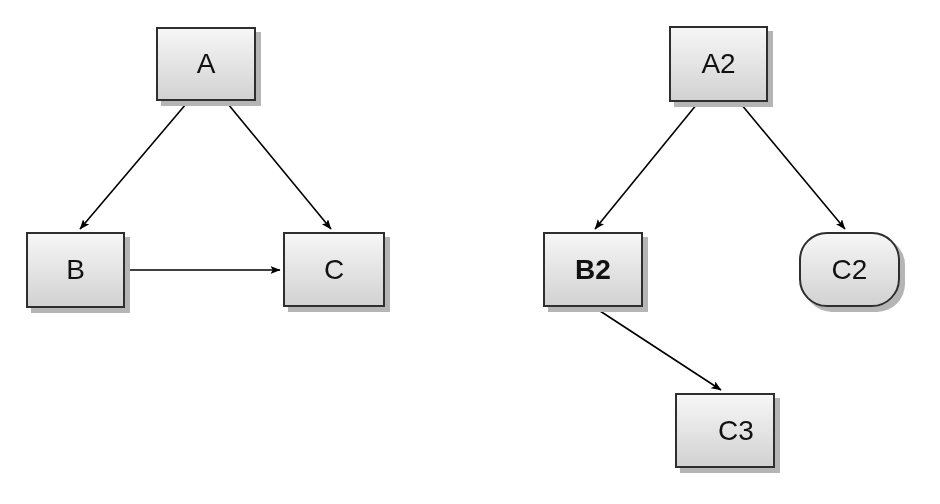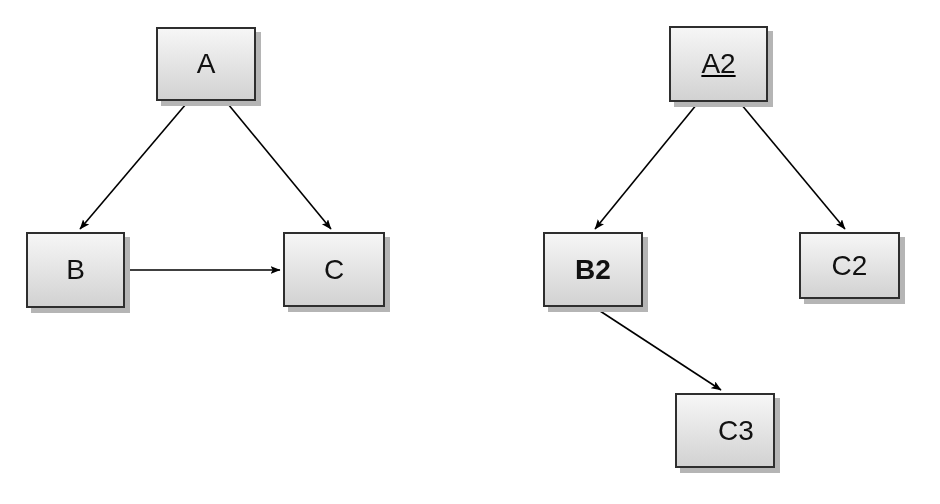--- a/index.html
+++ b/index.html
@@ -38,23 +38,23 @@
     font-size: 28px;
     color: #111111;
     line-height: 1;
     user-select: none;
   }
   
   .n-a  { left: 156px; top: 27px;  width: 100px; height: 74px; }
   .n-b  { left: 26px;  top: 232px; width: 99px;  height: 76px; }
   .n-c  { left: 283px; top: 232px; width: 102px; height: 75px; }
   
-  .n-a2 { left: 669px; top: 26px;  width: 99px;  height: 76px; text-decoration: underline; }
+  .n-a2 { left: 669px; top: 26px;  width: 99px;  height: 76px; }
   .n-b2 { left: 543px; top: 232px; width: 100px; height: 75px; font-weight: bold; }
-  .n-c2 { left: 799px; top: 232px; width: 101px; height: 67px; }
+  .n-c2 { left: 799px; top: 232px; width: 101px; height: 75px; border-radius: 28px; }
   .n-c3 { left: 675px; top: 393px; width: 100px; height: 75px; padding-left: 22px; }
 </style>
 </head>
 <body>
 
 <div id="canvas">
 
   <svg id="edge-layer" viewBox="0 0 940 504" xmlns="http://www.w3.org/2000/svg">
     <defs>
       <marker id="arrowhead" markerWidth="11" markerHeight="9" refX="9.5" refY="4" orient="auto" markerUnits="userSpaceOnUse">

